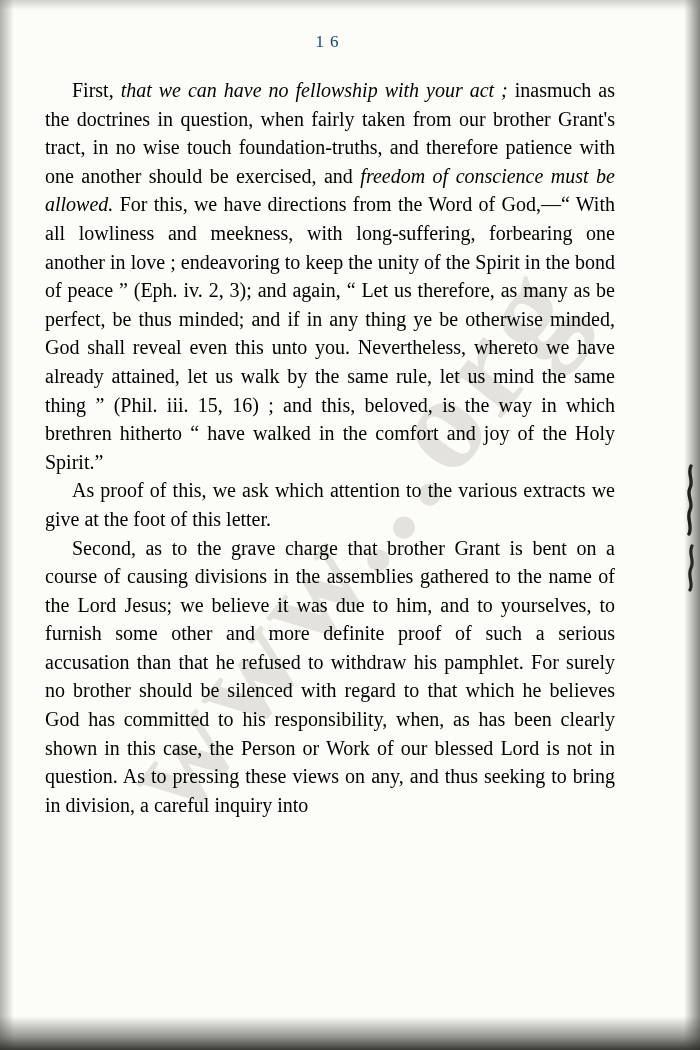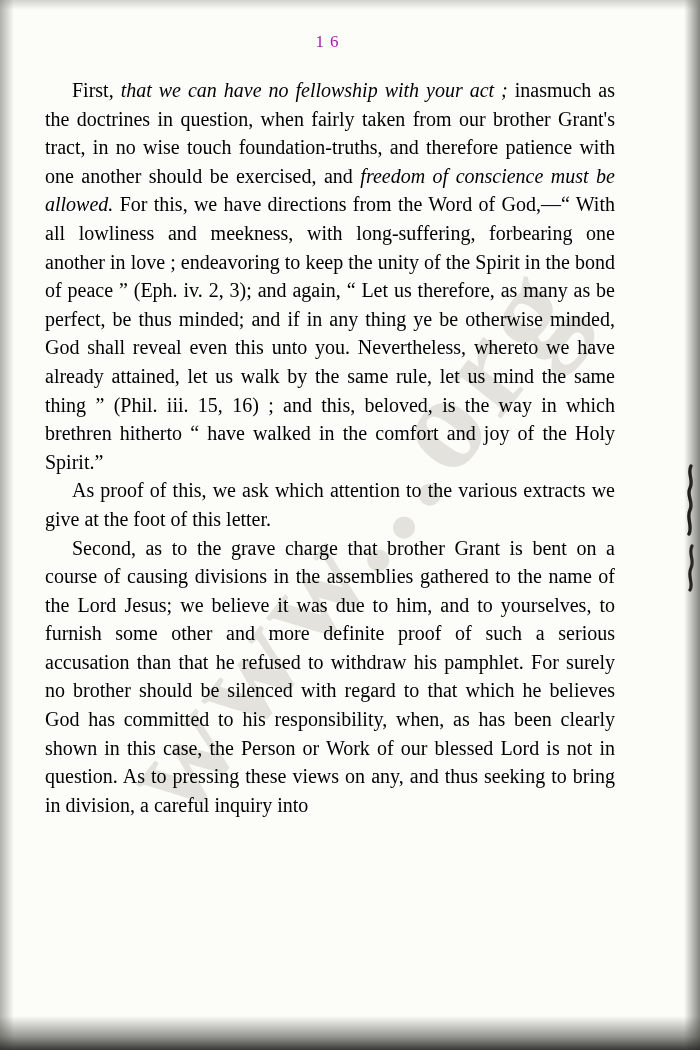--- a/index.html
+++ b/index.html
@@ -10,21 +10,21 @@
     background:#fcfcf8;
     overflow:hidden;
     font-family:"Liberation Serif","DejaVu Serif",serif;
   }
   .page-number {
     position:absolute;
     left:45px; top:32px; width:570px;
     text-align:center;
     font-size:17px;
     letter-spacing:6px;
-    color:#a21caf;
+    color:#0c4a6e;
   }
   .text-block {
     position:absolute;
     left:45px; top:76px; width:570px;
     color:#000000;
     font-size:20px;
     line-height:28.6px;
     text-align:justify;
   }
   .text-block p.para { margin:0; text-indent:1.35em; }

